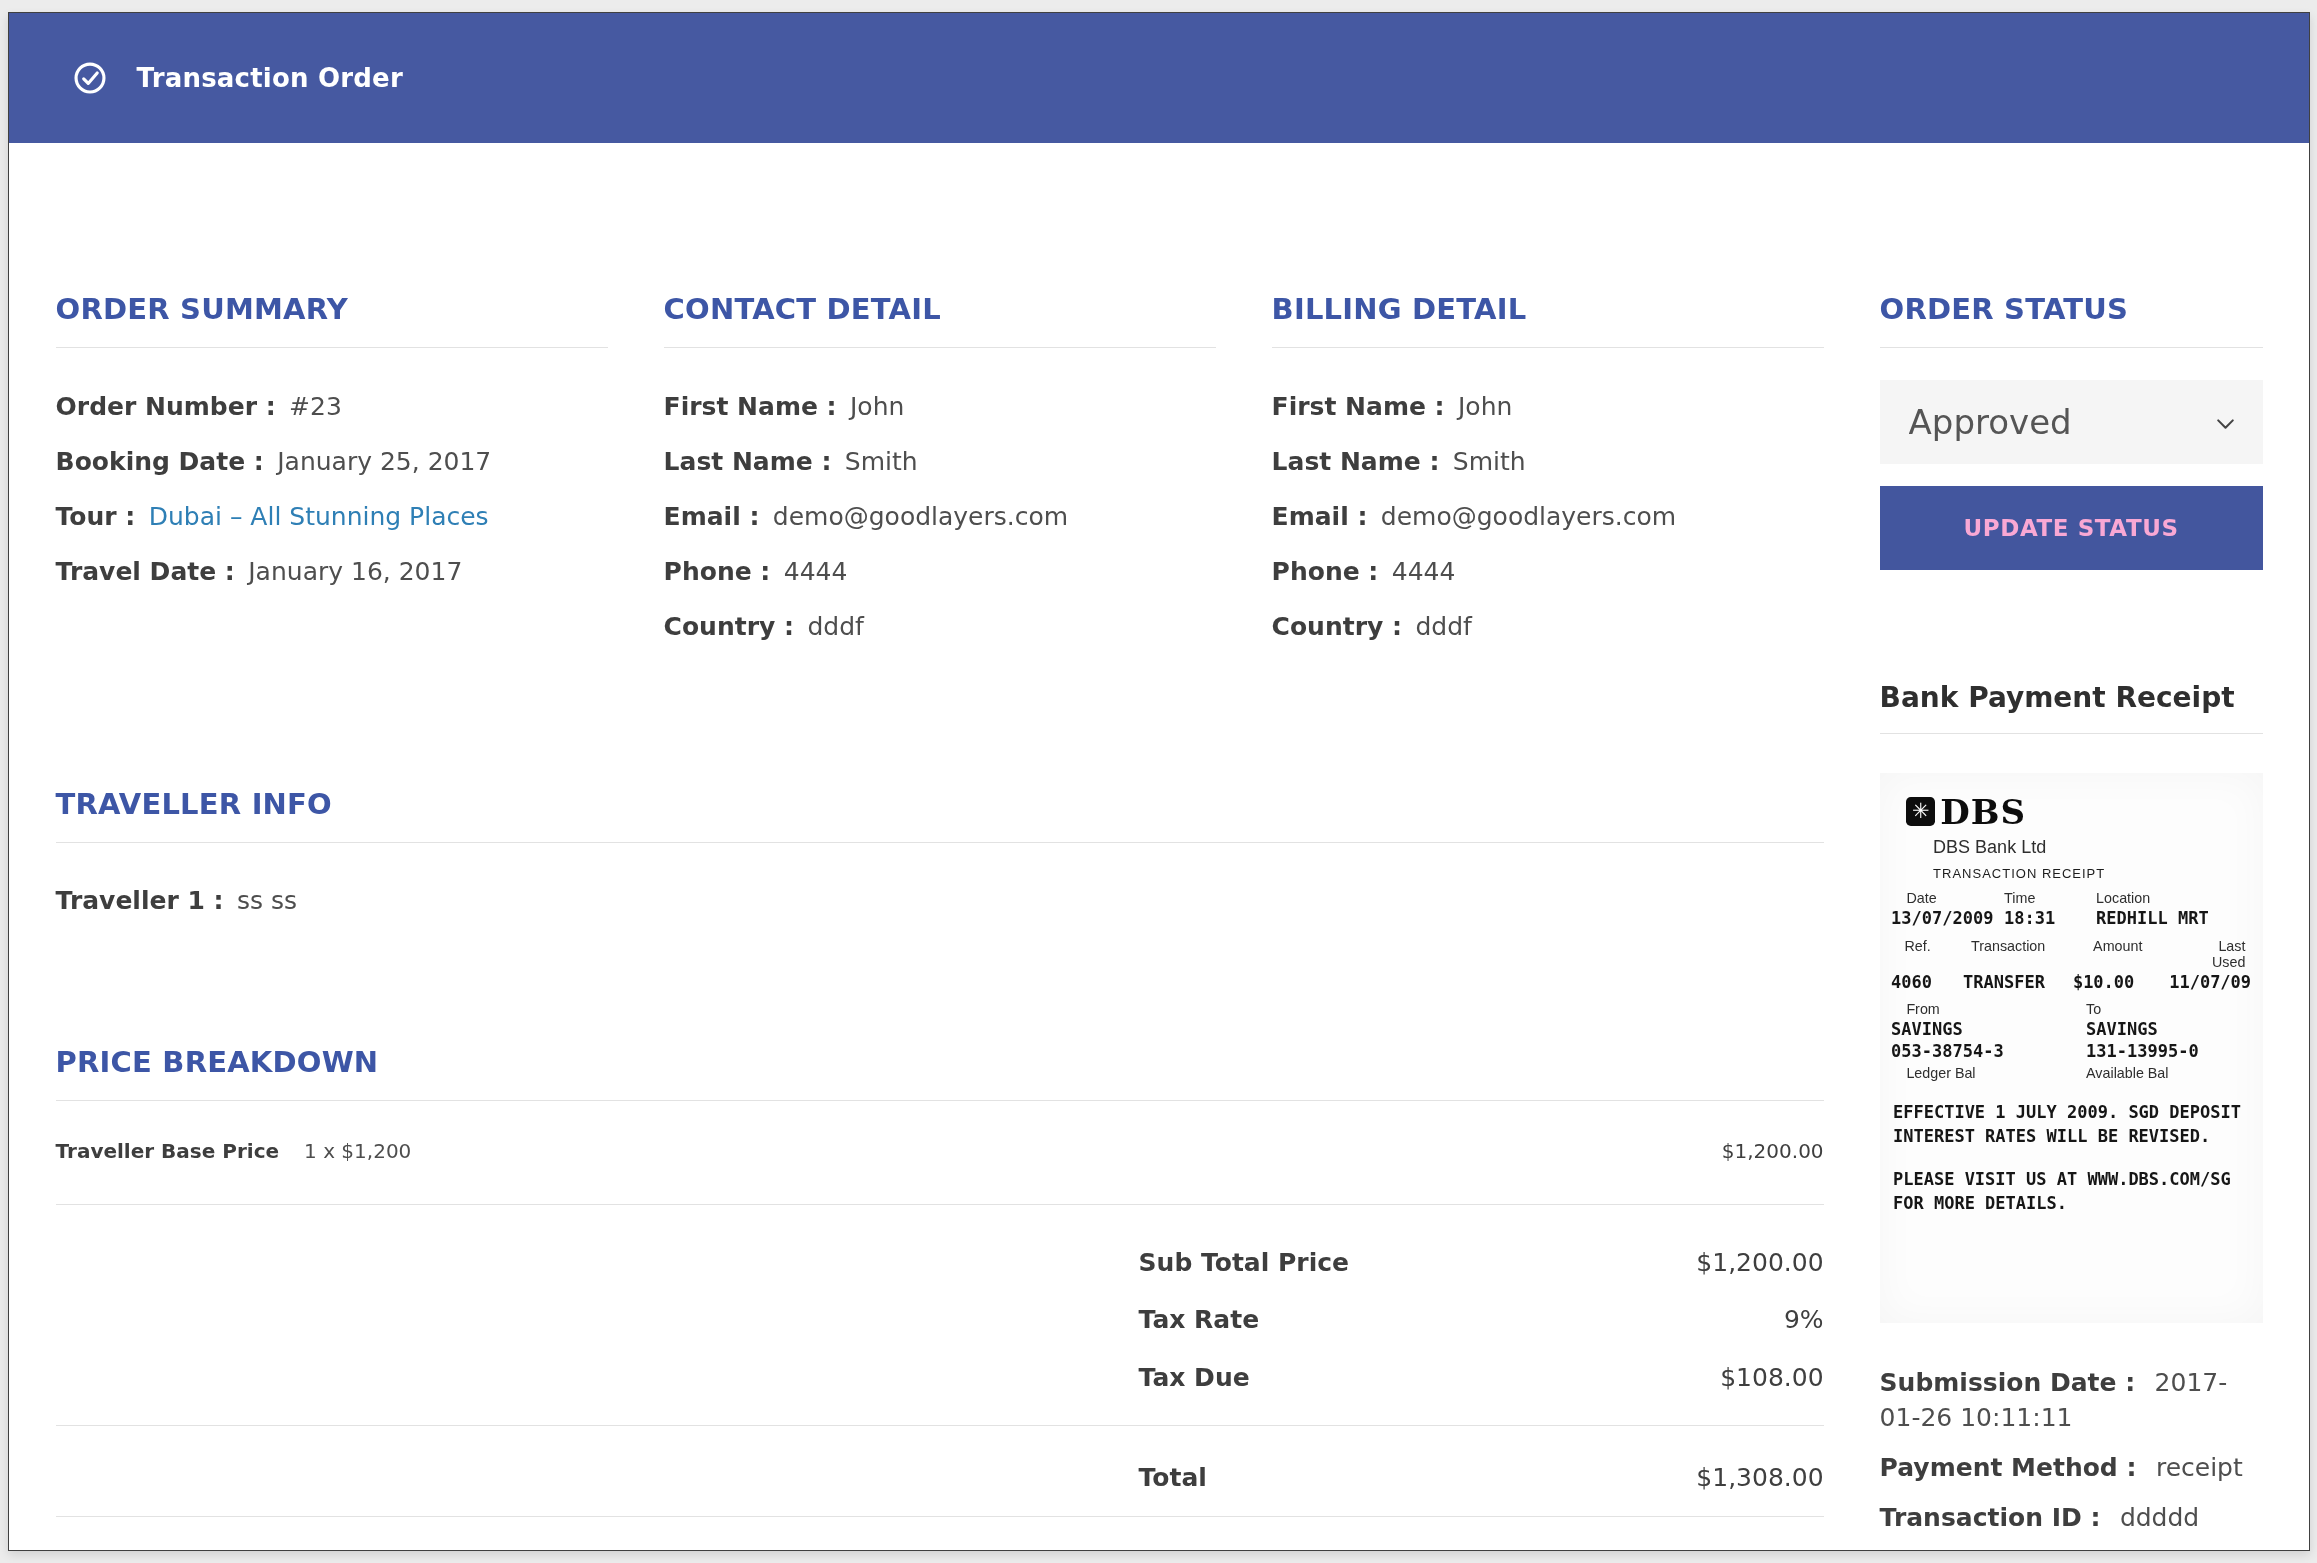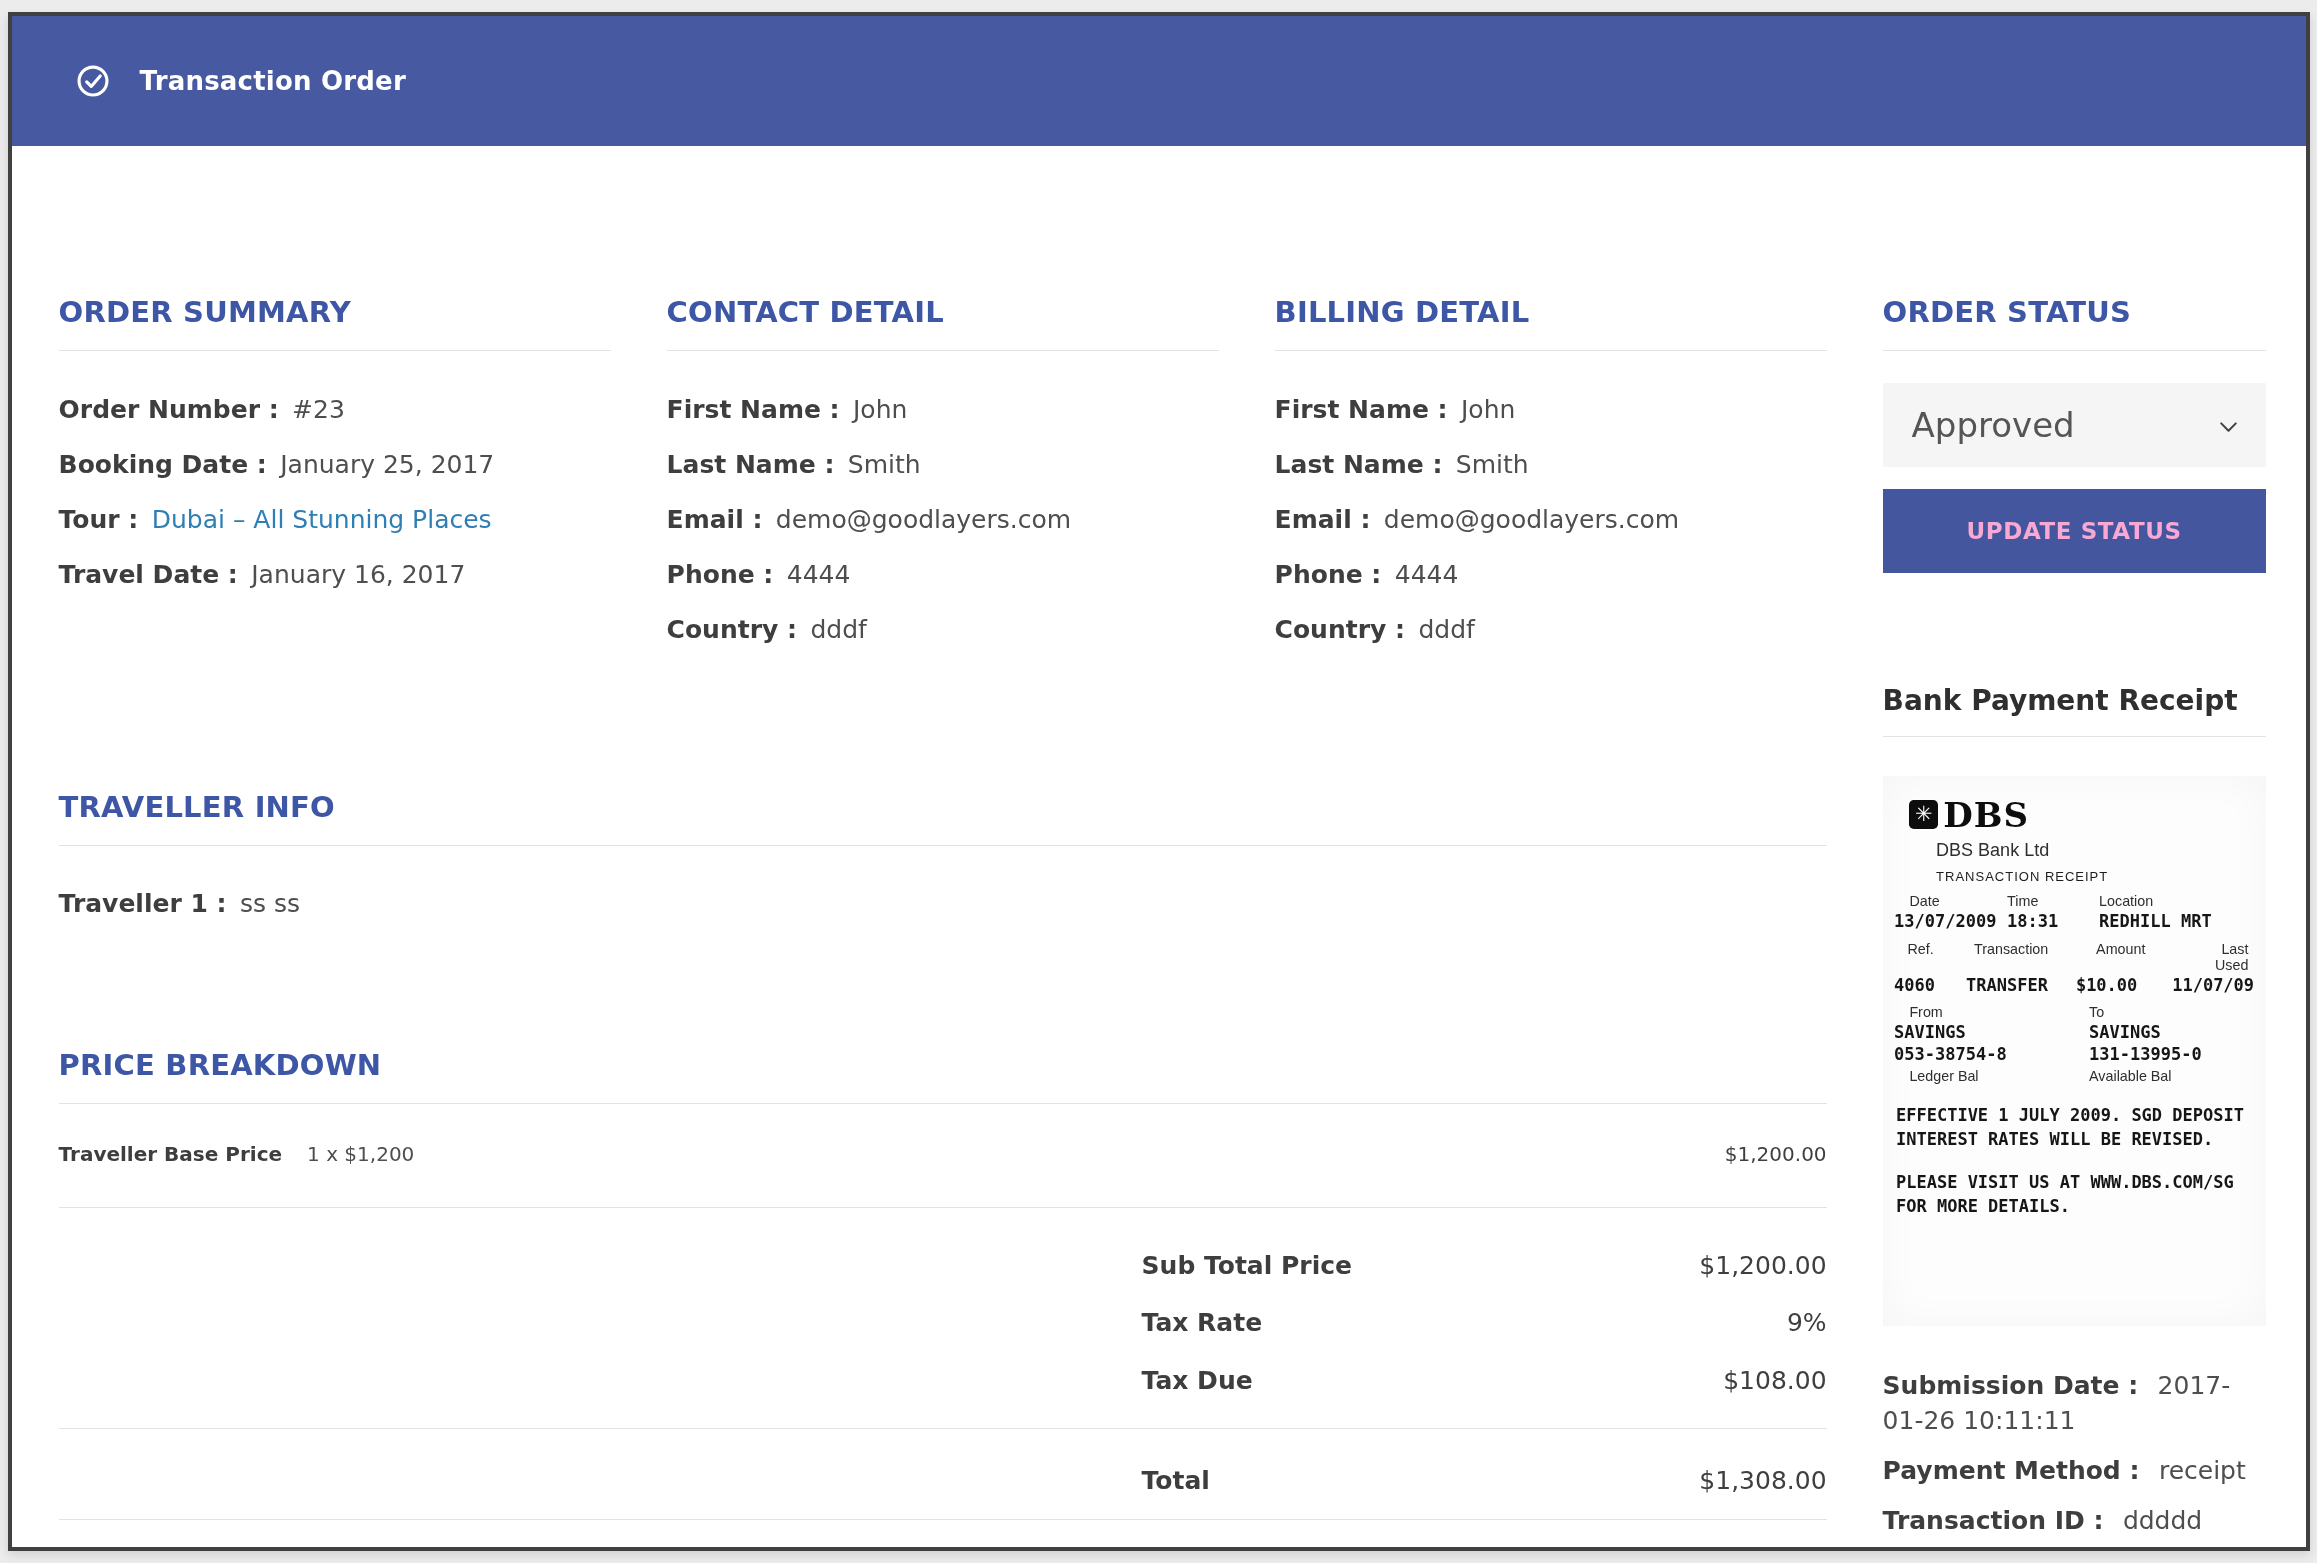--- a/index.html
+++ b/index.html
@@ -5,21 +5,21 @@
   * { margin:0; padding:0; box-sizing:border-box; }
   html,body { width:2317px; height:1564px; }
   body {
     background:#ececec;
     font-family:"DejaVu Sans", sans-serif;
     position:relative;
     overflow:hidden;
   }
   .card {
     position:absolute; left:7.6px; top:11.5px; width:2302px; height:1539px;
-    background:#ffffff; border:4px solid #404040;
+    background:#ffffff; border:1px solid #404040;
     box-shadow:0 3.8px 9.6px rgba(0,0,0,0.12);
   }
   
   .appbar {
     height:130px; background:#4659a1;
     display:flex; align-items:center; padding-left:63px;
   }
   .appbar-icon { width:36px; height:36px; display:inline-flex; }
   .appbar-title {
     color:#ffffff; font-size:26px; font-weight:bold; margin-left:29px; letter-spacing:0.2px;
@@ -261,21 +261,21 @@
 
         <div class="r-cols r-sans r-h">
           <span class="cfa">From</span>
           <span class="cfb">To</span>
         </div>
         <div class="r-cols r-mono r-v">
           <span class="vfa">SAVINGS</span>
           <span class="vfb">SAVINGS</span>
         </div>
         <div class="r-cols r-mono r-v">
-          <span class="vfa">053-38754-8</span>
+          <span class="vfa">053-38754-3</span>
           <span class="vfb">131-13995-0</span>
         </div>
         <div class="r-cols r-sans r-h" style="margin-top:3.8px;">
           <span class="cfa">Ledger Bal</span>
           <span class="cfb">Available Bal</span>
         </div>
 
         <div class="r-mono r-notice">
           <div>EFFECTIVE 1 JULY 2009. SGD DEPOSIT</div>
           <div>INTEREST RATES WILL BE REVISED.</div>

